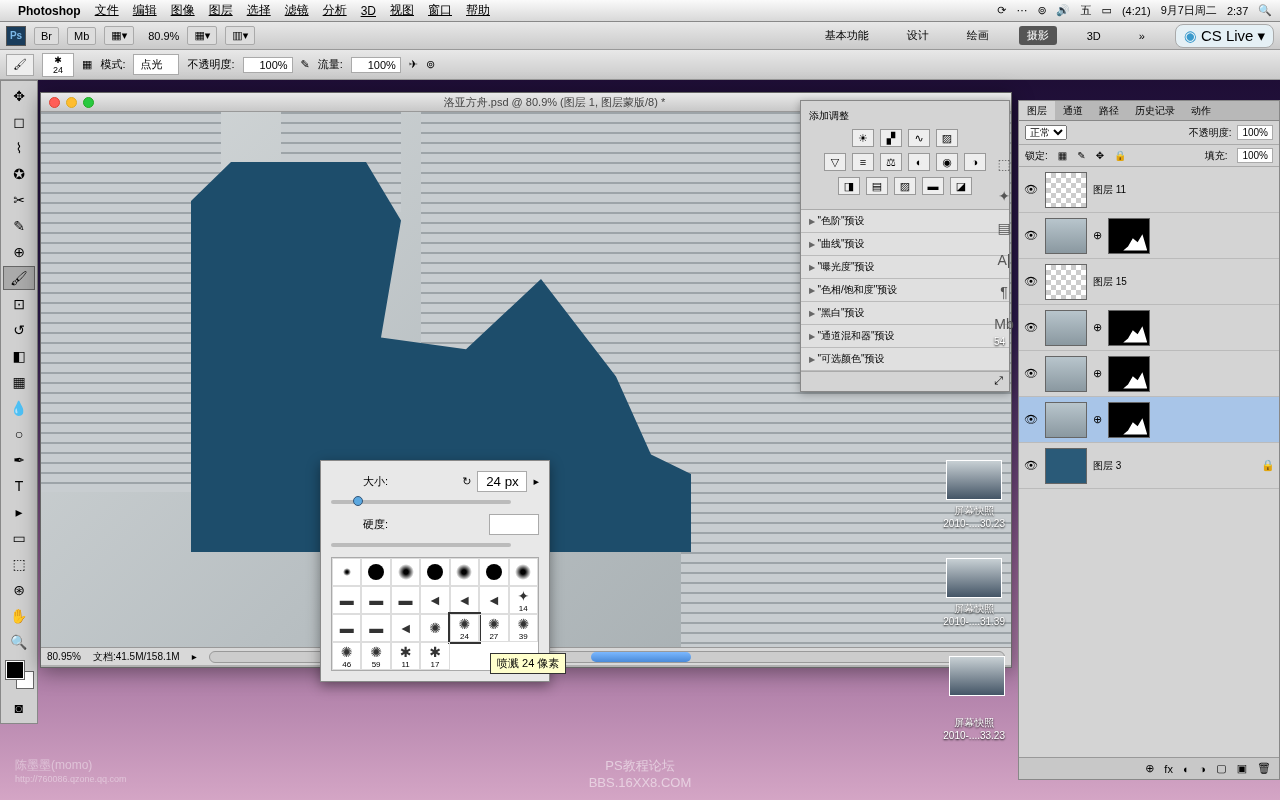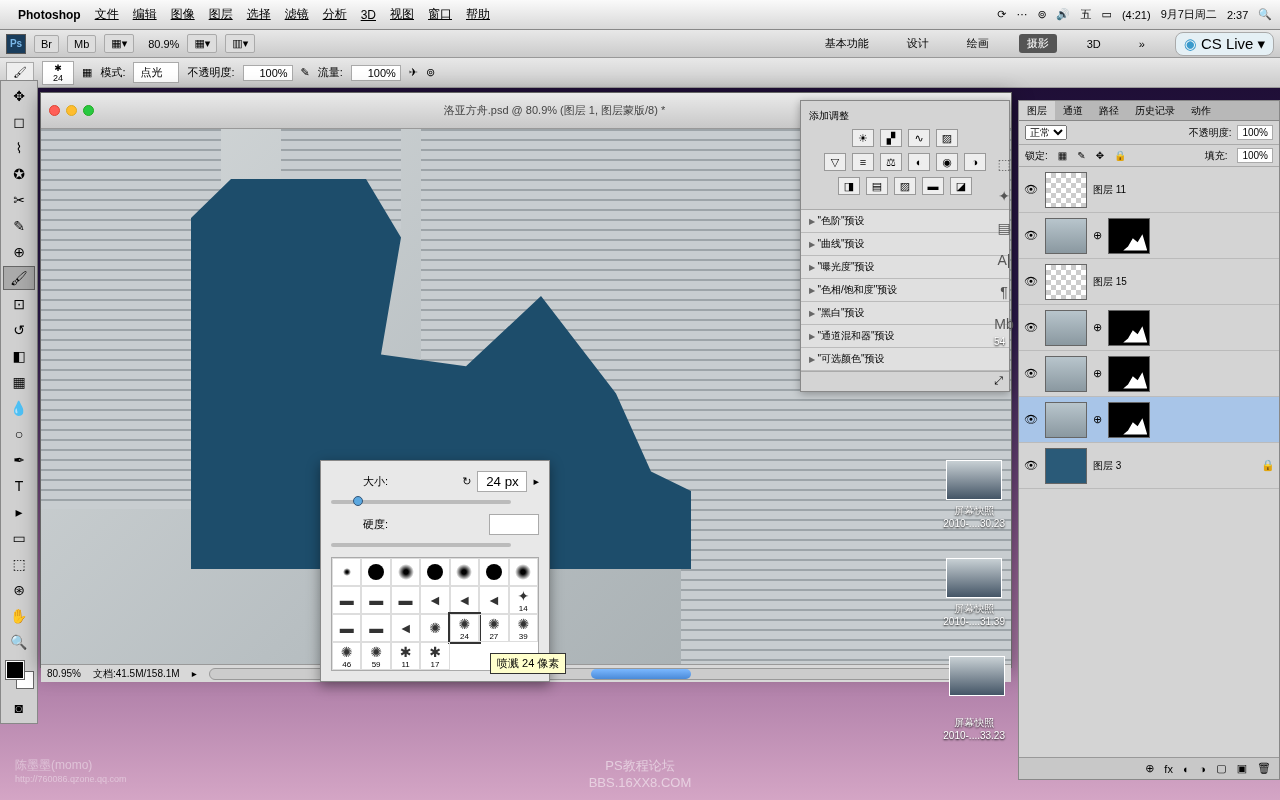--- a/index.html
+++ b/index.html
@@ -1,19 +1,19 @@
 <!DOCTYPE html>
 <html><head>
 <meta charset="utf-8">
 <style>
 * { margin: 0; padding: 0; box-sizing: border-box; font-family: -apple-system, "Lucida Grande", sans-serif; }
 body { width: 1280px; height: 800px; background: linear-gradient(180deg, #1a0a2e 0%, #2d1b4e 40%, #8b5a8c 70%, #d4a5c5 100%); overflow: hidden; position: relative; }
 
 
-.mac-menubar { height: 30px; background: linear-gradient(#fafafa, #d8d8d8); border-bottom: 1px solid #888; display: flex; align-items: center; font-size: 12px; padding: 0 8px; justify-content: center; }
+.mac-menubar { height: 22px; background: linear-gradient(#fafafa, #d8d8d8); border-bottom: 1px solid #888; display: flex; align-items: center; font-size: 12px; padding: 0 8px; justify-content: center; }
 .mac-menubar .apple { font-size: 14px; margin-right: 10px; }
 .mac-menubar .app-name { font-weight: bold; margin-right: 14px; }
 .mac-menubar .menu-item { margin-right: 14px; cursor: pointer; text-decoration: underline; }
 .mac-menubar .right { margin-left: auto; display: flex; align-items: center; gap: 10px; font-size: 11px; }
 .mac-menubar .right span { display: inline-block; }
 
 
 .app-toolbar { height: 28px; background: linear-gradient(#e8e8e8, #cacaca); border-bottom: 1px solid #999; display: flex; align-items: center; padding: 0 6px; gap: 8px; font-size: 11px; }
 .app-toolbar .ps-icon { width: 20px; height: 20px; background: #1a3d5c; color: #7bb8e8; font-weight: bold; display: flex; align-items: center; justify-content: center; font-size: 10px; border: 1px solid #555; }
 .app-toolbar .tb-btn { padding: 2px 6px; border: 1px solid #aaa; background: #ddd; border-radius: 2px; cursor: pointer; }
@@ -34,21 +34,21 @@
 
 .tools-panel { position: absolute; left: 0; top: 80px; width: 38px; background: #d0d0d0; border: 1px solid #888; display: flex; flex-direction: column; padding: 2px; }
 .tools-panel .tool { width: 32px; height: 24px; margin: 1px auto; display: flex; align-items: center; justify-content: center; cursor: pointer; font-size: 14px; border: 1px solid transparent; }
 .tools-panel .tool.active { background: #aaa; border: 1px solid #666; }
 .tools-panel .colors { margin-top: 4px; position: relative; height: 36px; }
 .tools-panel .fg { position: absolute; width: 18px; height: 18px; background: #000; border: 1px solid #fff; outline: 1px solid #666; left: 3px; top: 2px; }
 .tools-panel .bg { position: absolute; width: 18px; height: 18px; background: #fff; border: 1px solid #666; left: 13px; top: 12px; }
 
 
 .doc-window { position: absolute; left: 40px; top: 92px; width: 972px; height: 576px; background: #b0b0b0; border: 1px solid #666; box-shadow: 0 4px 20px rgba(0,0,0,0.4); }
-.doc-titlebar { height: 36px; background: linear-gradient(#eaeaea, #c8c8c8); border-bottom: 1px solid #999; display: flex; align-items: center; padding: 0 8px; font-size: 11px; }
+.doc-titlebar { height: 19px; background: linear-gradient(#eaeaea, #c8c8c8); border-bottom: 1px solid #999; display: flex; align-items: center; padding: 0 8px; font-size: 11px; }
 .doc-titlebar .traffic { display: flex; gap: 6px; margin-right: 12px; }
 .doc-titlebar .tl { width: 11px; height: 11px; border-radius: 50%; }
 .tl.red { background: #ff5f57; border: 1px solid #d43; }
 .tl.yel { background: #ffbd2e; border: 1px solid #da2; }
 .tl.grn { background: #28c940; border: 1px solid #2a2; }
 .doc-titlebar .title { flex: 1; text-align: center; color: #444; }
 .canvas { position: relative; width: 100%; height: 535px; overflow: hidden; background: linear-gradient(135deg, #d4d8d9 0%, #b8bfc2 50%, #a0a8ab 100%); }
 .building { position: absolute; background: repeating-linear-gradient(0deg, #c8cdd0 0px, #c8cdd0 8px, #9da4a8 8px, #9da4a8 10px), repeating-linear-gradient(90deg, rgba(120,128,132,0.3) 0px, rgba(120,128,132,0.3) 12px, transparent 12px, transparent 24px); }
 .b1 { left: 0; top: 0; width: 180px; height: 380px; }
 .b2 { left: 240px; top: 0; width: 120px; height: 100px; }

